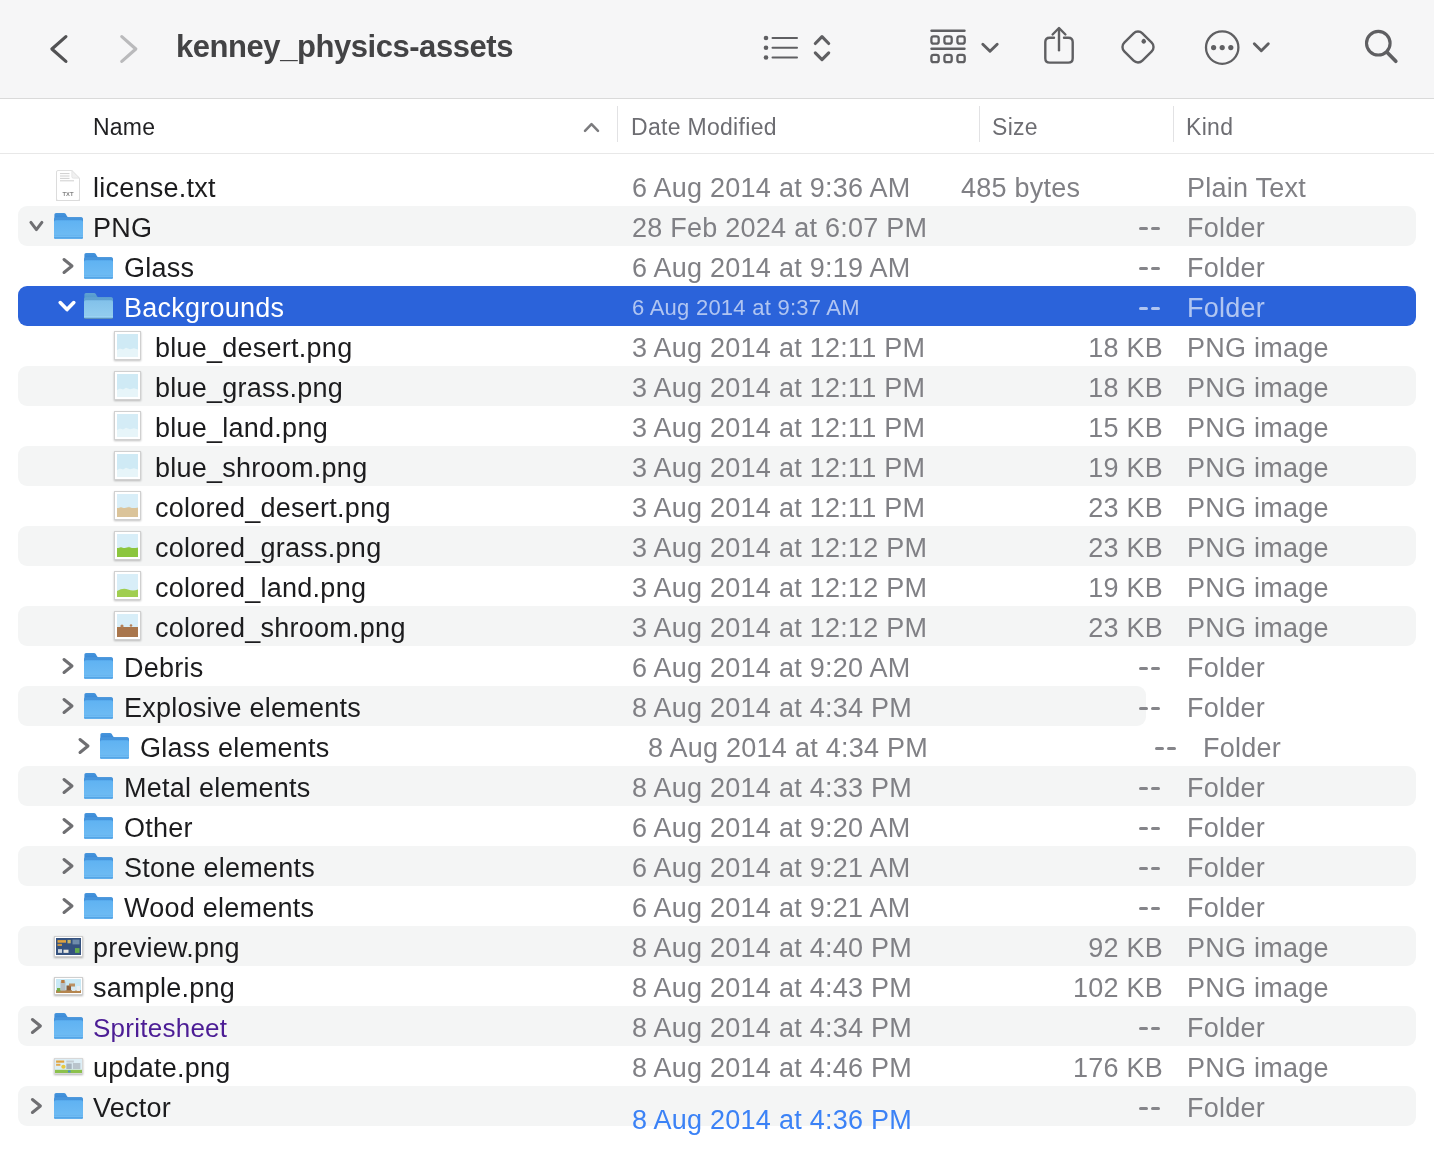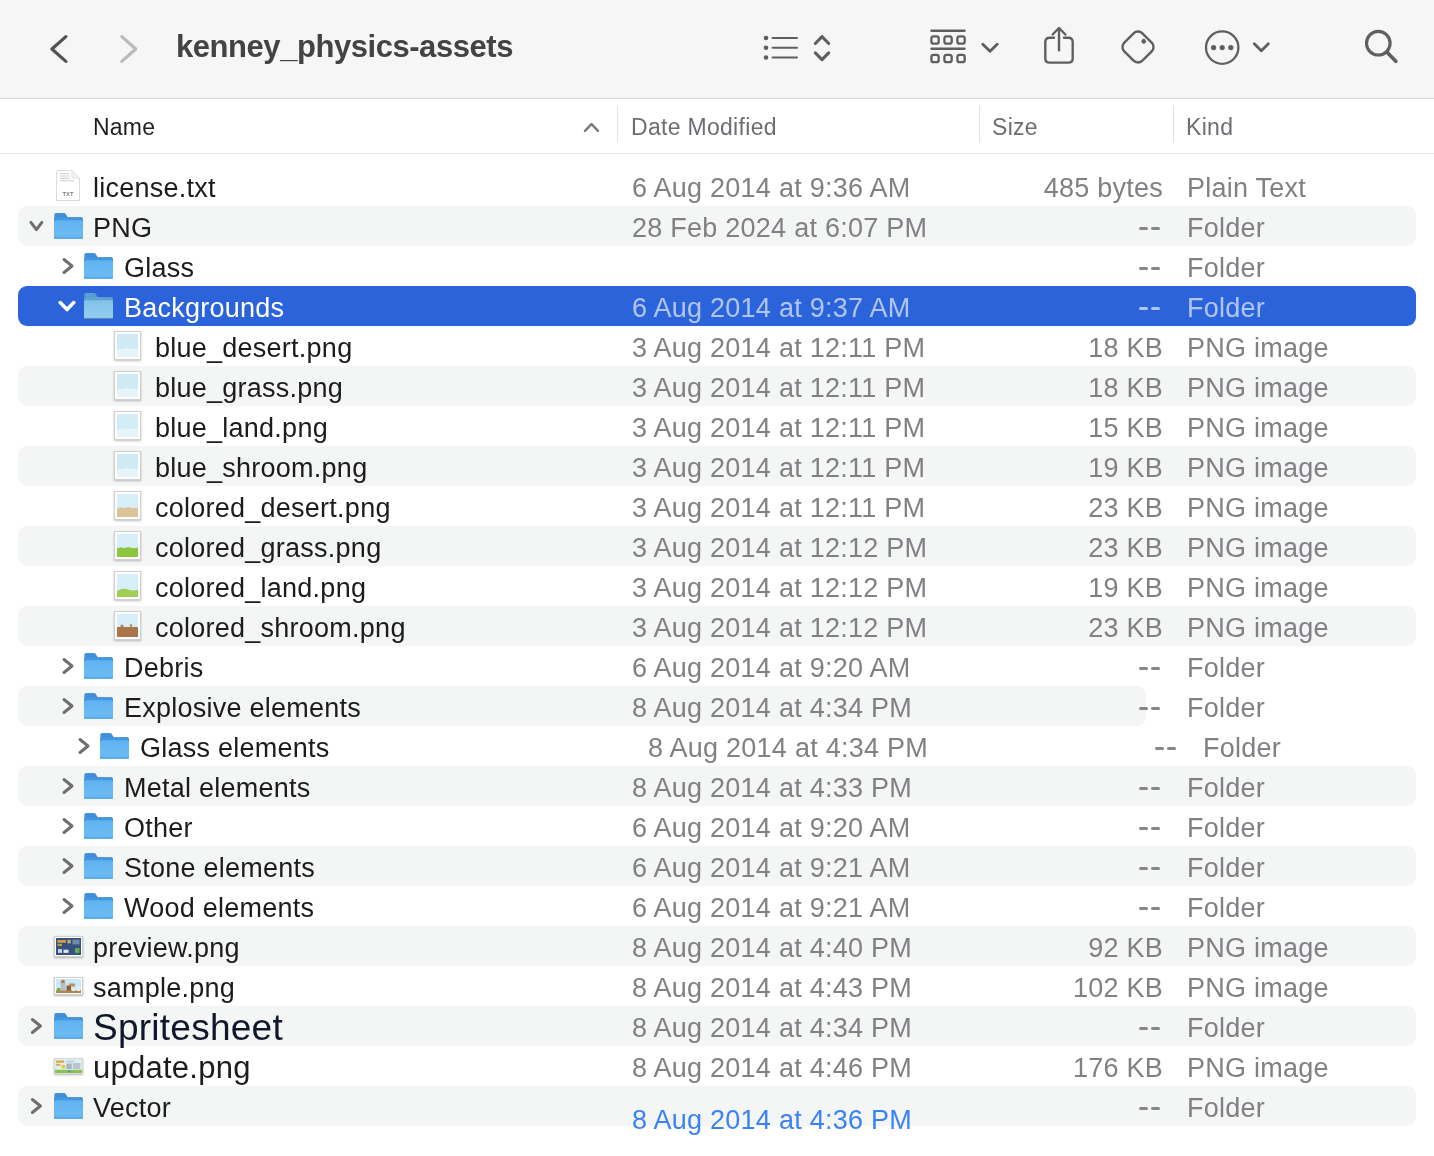--- a/index.html
+++ b/index.html
@@ -83,21 +83,21 @@
 <g stroke="#c2c2c2" stroke-width="0.8">
 <line x1="4" y1="3.6" x2="13.5" y2="3.6"></line>
         <line x1="4" y1="6" x2="13.5" y2="6"></line>
         <line x1="4" y1="8.4" x2="13.5" y2="8.4"></line>
         <line x1="4" y1="10.8" x2="18" y2="10.8"></line>
       </g>
 <text x="12" y="26" font-family="Liberation Sans" font-size="5.8" font-weight="700" fill="#828282" text-anchor="middle">TXT</text>
 </svg>
     <div style="position:absolute;left:93px;top:2px;height:40px;line-height:40px;font-size:27px;letter-spacing:0.25px;color:#1c1c1e;white-space:nowrap">license.txt</div>
     <div style="position:absolute;left:632px;top:2px;height:40px;line-height:40px;font-size:27px;letter-spacing:0.25px;color:#808085;white-space:nowrap">6 Aug 2014 at 9:36 AM</div>
-    <div style="position:absolute;left:961px;width:202px;top:2px;height:40px;line-height:40px;font-size:27px;letter-spacing:0.25px;color:#808085;text-align:right;white-space:nowrap">485 bytes</div>
+    <div style="position:absolute;left:961px;width:202px;top:2px;height:40px;line-height:40px;font-size:27px;letter-spacing:0.25px;color:#808085;white-space:nowrap">485 bytes</div>
     <div style="position:absolute;left:1187px;top:2px;height:40px;line-height:40px;font-size:27px;letter-spacing:0.25px;color:#808085;white-space:nowrap">Plain Text</div>
   </div>
 <div style="position:absolute;left:0;top:206px;width:1434px;height:40px">
     <div style="position:absolute;left:18px;right:18px;top:0;bottom:0;background:#f4f5f5;border-radius:9px"></div>
     <svg style="position:absolute;left:0;top:0" width="1434" height="40" viewBox="0 0 1434 40">
       <path d="M30.9 16.4 L36.4 23.6 L41.9 16.4" fill="none" stroke="#6f6f72" stroke-width="3.0" stroke-linecap="round" stroke-linejoin="round"></path>
     </svg>
     <svg style="position:absolute;left:54px;top:6px" width="29" height="27" viewBox="0 0 29 27">
 <defs>
 <linearGradient id="fb1" x1="0" y1="0" x2="0" y2="1">
@@ -152,20 +152,21 @@
           <stop offset="0.55" stop-color="#3a8ad8"></stop>
           <stop offset="1" stop-color="#2c7ed2"></stop>
         </linearGradient>
 </defs>
 <path d="M0.4 8.5 L0.4 2.6 Q0.4 1 2 1 L9.9 1 Q11.2 1 11.8 2.1 L13 4.3 Q13.6 5.3 14.8 5.3 L27 5.3 Q28.6 5.3 28.6 6.9 L28.6 8.5 Z" fill="url(#ft2)"></path>
 <rect x="0" y="5.3" width="29" height="21.7" rx="1.8" fill="url(#ft2)"></rect>
 <rect x="0" y="8.3" width="29" height="18.7" rx="1.8" fill="url(#fb2)"></rect>
 
 </svg>
     <div style="position:absolute;left:124px;top:2px;height:40px;line-height:40px;font-size:27px;letter-spacing:0.25px;color:#1c1c1e;white-space:nowrap">Glass</div>
+    <div style="position:absolute;left:632px;top:2px;height:40px;line-height:40px;font-size:27px;letter-spacing:0.25px;color:#808085;white-space:nowrap">6 Aug 2014 at 9:19 AM</div>
     <div style="position:absolute;left:1139px;top:21px;display:flex;gap:3px">
       <i style="width:9.2px;height:3px;background:#85858a;border-radius:1.5px"></i>
       <i style="width:9.2px;height:3px;background:#85858a;border-radius:1.5px"></i>
     </div>
     <div style="position:absolute;left:1187px;top:2px;height:40px;line-height:40px;font-size:27px;letter-spacing:0.25px;color:#808085;white-space:nowrap">Folder</div>
   </div>
 <div style="position:absolute;left:0;top:286px;width:1434px;height:40px">
     <div style="position:absolute;left:18px;right:18px;top:0;bottom:0;background:#2b63da;border-radius:9px"></div>
     <svg style="position:absolute;left:0;top:0" width="1434" height="40" viewBox="0 0 1434 40">
       <path d="M60.2 16.6 L67 23.6 L73.8 16.6" fill="none" stroke="#ffffff" stroke-width="3.6" stroke-linecap="round" stroke-linejoin="round"></path>
@@ -188,21 +189,21 @@
           <stop offset="0.55" stop-color="#539ace"></stop>
           <stop offset="1" stop-color="#4891c9"></stop>
         </linearGradient>
 </defs>
 <path d="M0.4 8.5 L0.4 2.6 Q0.4 1 2 1 L9.9 1 Q11.2 1 11.8 2.1 L13 4.3 Q13.6 5.3 14.8 5.3 L27 5.3 Q28.6 5.3 28.6 6.9 L28.6 8.5 Z" fill="url(#ft3)"></path>
 <rect x="0" y="5.3" width="29" height="21.7" rx="1.8" fill="url(#ft3)"></rect>
 <rect x="0" y="8.3" width="29" height="18.7" rx="1.8" fill="url(#fb3)"></rect>
 <rect x="0" y="26.1" width="29" height="0.9" rx="0.45" fill="#33608f" opacity="0.55"></rect>
 </svg>
     <div style="position:absolute;left:124px;top:2px;height:40px;line-height:40px;font-size:27px;letter-spacing:0.25px;color:#ffffff;white-space:nowrap">Backgrounds</div>
-    <div style="position:absolute;left:632px;top:2px;height:40px;line-height:40px;font-size:27px;letter-spacing:0.25px;color:rgba(255,255,255,0.63);white-space:nowrap">6 Aug 2014 at 9:37 AM</div>
+    <div style="position:absolute;left:632px;top:2px;height:40px;line-height:40px;font-size:22px;letter-spacing:0.25px;color:rgba(255,255,255,0.63);white-space:nowrap">6 Aug 2014 at 9:37 AM</div>
     <div style="position:absolute;left:1139px;top:21px;display:flex;gap:3px">
       <i style="width:9.2px;height:3px;background:rgba(255,255,255,0.63);border-radius:1.5px"></i>
       <i style="width:9.2px;height:3px;background:rgba(255,255,255,0.63);border-radius:1.5px"></i>
     </div>
     <div style="position:absolute;left:1187px;top:2px;height:40px;line-height:40px;font-size:27px;letter-spacing:0.25px;color:rgba(255,255,255,0.63);white-space:nowrap">Folder</div>
   </div>
 <div style="position:absolute;left:0;top:326px;width:1434px;height:40px">
     <div style="position:absolute;left:114px;top:5px;width:27px;height:29px;background:#fff;border:1px solid #d0d0d0;box-shadow:0 1px 2px rgba(0,0,0,0.25);box-sizing:border-box;padding:2px"><svg width="21" height="23" viewBox="0 0 21 23">
         <rect x="0" y="0" width="21" height="23" fill="#cfeaf5"></rect>
         <path d="M0 16 L3 14.5 L6 15.5 L9 13.8 L13 15.2 L17 14.2 L21 15.5 L21 23 L0 23 Z" fill="#e9f6fa" opacity="0.9"></path>
@@ -601,30 +602,30 @@
           <stop offset="0" stop-color="#4896dc"></stop>
           <stop offset="0.55" stop-color="#3a8ad8"></stop>
           <stop offset="1" stop-color="#2c7ed2"></stop>
         </linearGradient>
 </defs>
 <path d="M0.4 8.5 L0.4 2.6 Q0.4 1 2 1 L9.9 1 Q11.2 1 11.8 2.1 L13 4.3 Q13.6 5.3 14.8 5.3 L27 5.3 Q28.6 5.3 28.6 6.9 L28.6 8.5 Z" fill="url(#ft21)"></path>
 <rect x="0" y="5.3" width="29" height="21.7" rx="1.8" fill="url(#ft21)"></rect>
 <rect x="0" y="8.3" width="29" height="18.7" rx="1.8" fill="url(#fb21)"></rect>
 
 </svg>
-    <div style="position:absolute;left:93px;top:2px;height:40px;line-height:40px;font-size:37px;letter-spacing:0.25px;color:#0f172a;white-space:nowrap">Spritesheet</div>
+    <div style="position:absolute;left:93px;top:2px;height:40px;line-height:40px;font-size:26px;letter-spacing:0.25px;color:#4c1d95;white-space:nowrap">Spritesheet</div>
     <div style="position:absolute;left:632px;top:2px;height:40px;line-height:40px;font-size:27px;letter-spacing:0.25px;color:#808085;white-space:nowrap">8 Aug 2014 at 4:34 PM</div>
     <div style="position:absolute;left:1139px;top:21px;display:flex;gap:3px">
       <i style="width:9.2px;height:3px;background:#85858a;border-radius:1.5px"></i>
       <i style="width:9.2px;height:3px;background:#85858a;border-radius:1.5px"></i>
     </div>
     <div style="position:absolute;left:1187px;top:2px;height:40px;line-height:40px;font-size:27px;letter-spacing:0.25px;color:#808085;white-space:nowrap">Folder</div>
   </div>
 <div style="position:absolute;left:0;top:1046px;width:1434px;height:40px">
-    <div style="position:absolute;left:93px;top:2px;height:40px;line-height:40px;font-size:31px;letter-spacing:0.25px;color:#1c1c1e;white-space:nowrap">update.png</div>
+    <div style="position:absolute;left:93px;top:2px;height:40px;line-height:40px;font-size:27px;letter-spacing:0.25px;color:#1c1c1e;white-space:nowrap">update.png</div>
     <div style="position:absolute;left:632px;top:2px;height:40px;line-height:40px;font-size:27px;letter-spacing:0.25px;color:#808085;white-space:nowrap">8 Aug 2014 at 4:46 PM</div>
     <div style="position:absolute;left:961px;width:202px;top:2px;height:40px;line-height:40px;font-size:27px;letter-spacing:0.25px;color:#808085;text-align:right;white-space:nowrap">176 KB</div>
     <div style="position:absolute;left:1187px;top:2px;height:40px;line-height:40px;font-size:27px;letter-spacing:0.25px;color:#808085;white-space:nowrap">PNG image</div>
   </div>
 <div style="position:absolute;left:54px;top:1058px;width:29px;height:16px;background:#fff;border:1px solid #d8d8d8;box-shadow:0 1px 2px rgba(0,0,0,0.3);box-sizing:border-box;padding:0px"><svg width="27" height="14" viewBox="0 0 25 14" preserveAspectRatio="none">
       <rect x="0" y="0" width="25" height="14" fill="#ddeef6"></rect>
       <rect x="0" y="10.8" width="25" height="3.2" fill="#8cc14d"></rect>
       <rect x="1" y="1.5" width="7.5" height="2.2" fill="#e2a33c"></rect>
       <rect x="1" y="4.8" width="4" height="2" fill="#e2a33c" opacity="0.9"></rect>
       <circle cx="7.8" cy="7.8" r="2" fill="#e8c93f"></circle>

